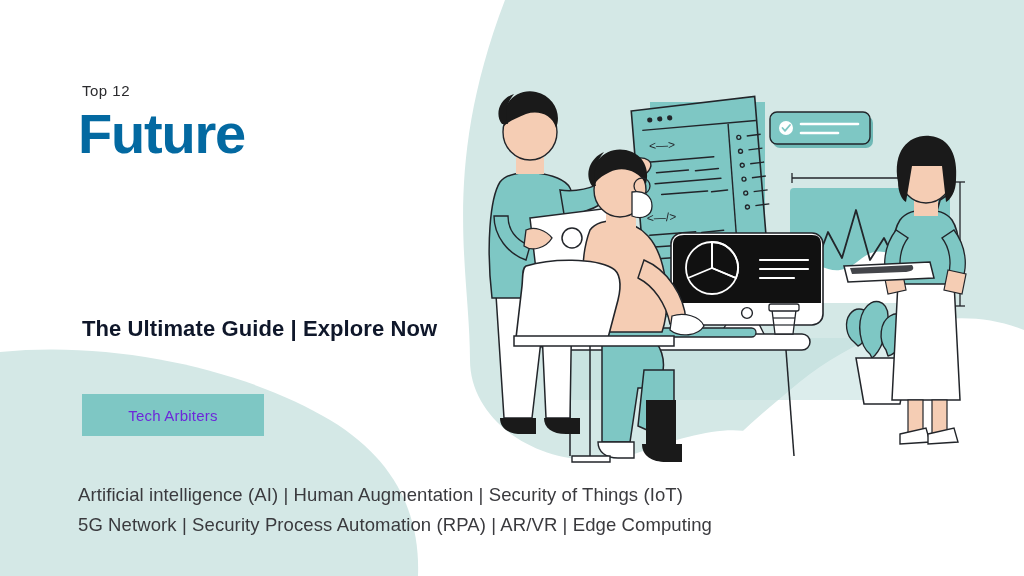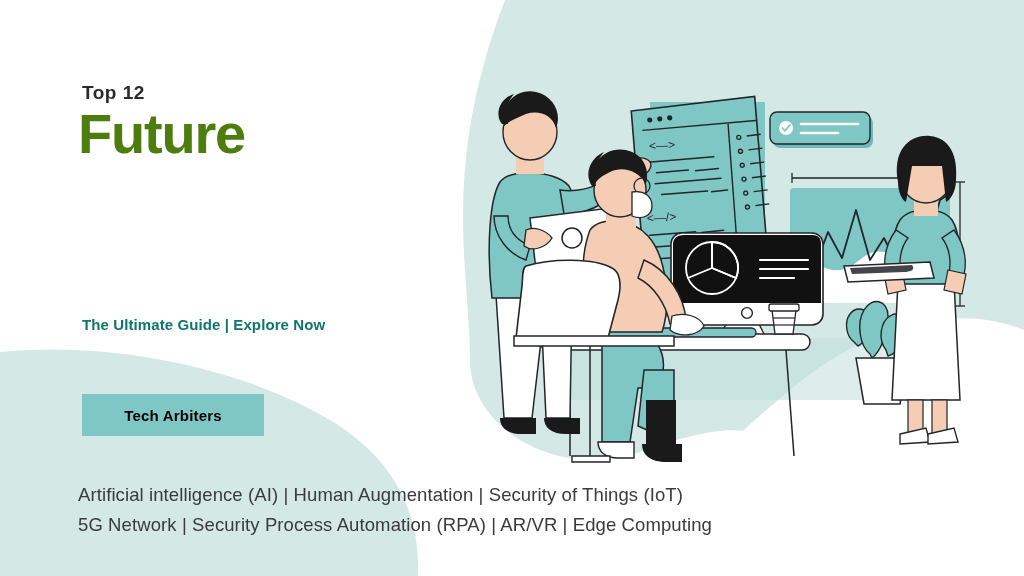--- a/index.html
+++ b/index.html
@@ -14,39 +14,39 @@
   }
   
   .bg-layer{position:absolute;inset:0;width:1024px;height:576px;}
 
   
   .text-col{
     position:absolute;left:82px;top:0;width:430px;height:576px;z-index:5;
   }
   .eyebrow{
     position:absolute;top:82px;left:0;
-    font-size:19px;font-weight:bold;letter-spacing:.5px;color:#2b2b2e;
+    font-size:15px;font-weight:normal;letter-spacing:.5px;color:#2b2b2e;
   }
   .headline{
     position:absolute;top:101px;left:-4px;width:420px;
     font-size:56px;line-height:66px;font-weight:bold;
-    letter-spacing:-1.2px;color:#4d7c0f;
+    letter-spacing:-1.2px;color:#0369a1;
   }
   .headline span{display:block;}
   .subhead{
     position:absolute;top:316px;left:0;
-    font-size:15px;font-weight:bold;letter-spacing:.1px;color:#0f766e;
+    font-size:22px;font-weight:bold;letter-spacing:.1px;color:#0f172a;
   }
   .badge{
     position:absolute;top:394px;left:0;
     width:182px;height:42px;
     background:#7ec7c4;
     display:flex;align-items:center;justify-content:center;
   }
-  .badge-label{font-size:15px;font-weight:bold;letter-spacing:.2px;color:#000000;}
+  .badge-label{font-size:15px;font-weight:normal;letter-spacing:.2px;color:#6d28d9;}
 
   
   .keywords{
     position:absolute;left:78px;top:480px;z-index:6;
   }
   .kw-line{
     font-size:18.5px;line-height:30px;color:#3a3a3e;font-weight:normal;
     letter-spacing:.1px;white-space:nowrap;
   }
 

